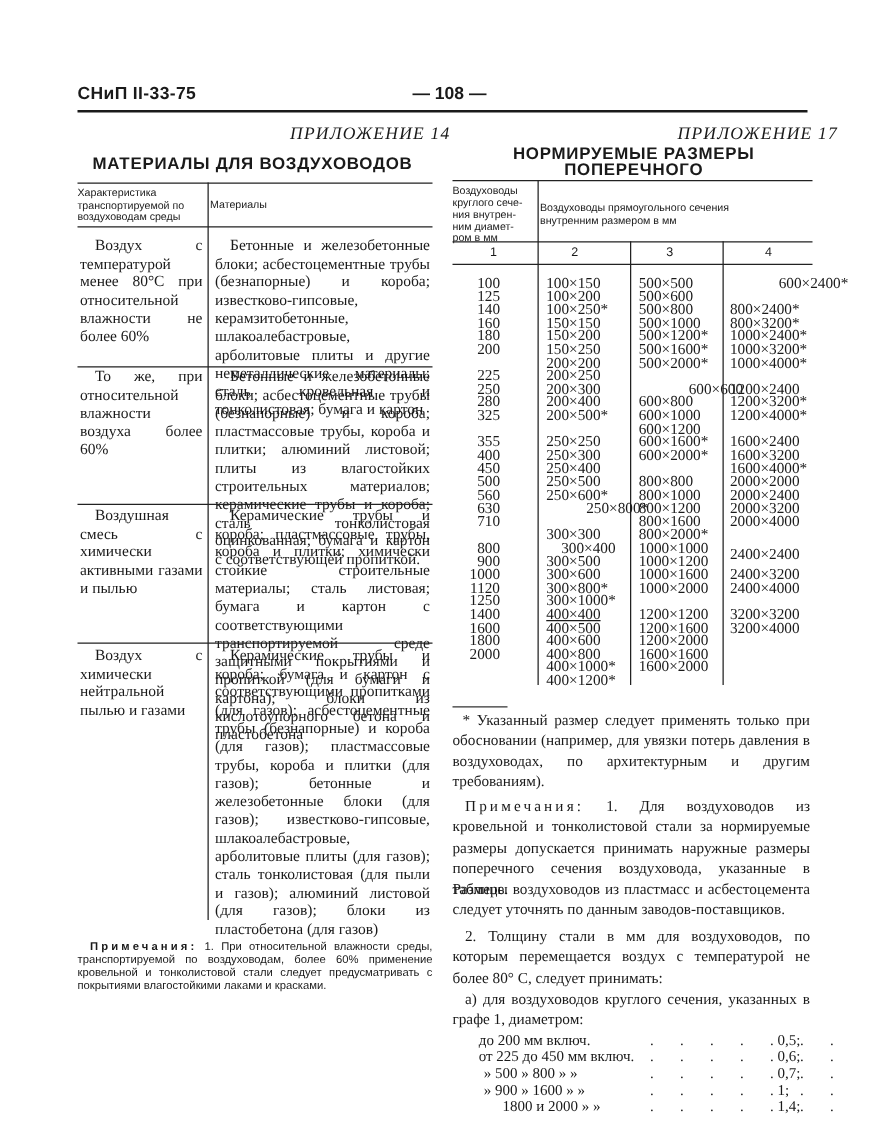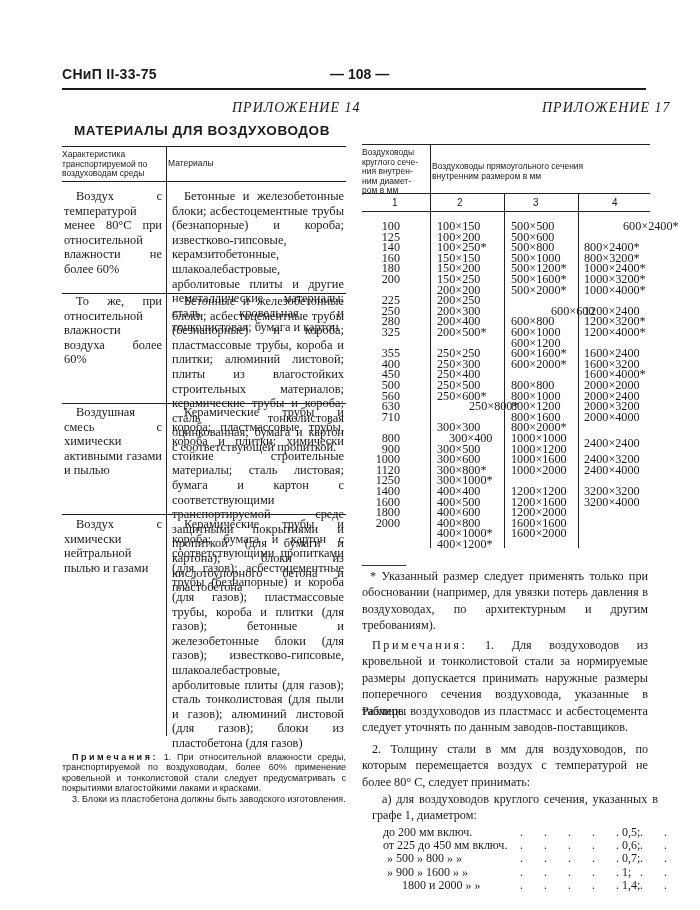--- a/index.html
+++ b/index.html
@@ -61,27 +61,27 @@
     <div class="cell" style="left:64px; top:405px; width:98px;"><span class="ind"></span><span>Воздушная смесь с химически активными газами и пылью</span></div>
     <div class="cell" style="left:172px; top:405px; width:172px;"><span class="ind"></span><span>Керамические трубы и короба; пластмассовые трубы, короба и плитки; химически стойкие строительные материалы; сталь листовая; бумага и картон с соответствующими транспортируемой среде защитными покрытиями и пропиткой (для бумаги и картона); блоки из кислотоупорного бетона и пластобетона</span></div>
     <div class="hline" style="left:62px; top:514px; width:284px;"></div>
 
     <div class="cell" style="left:64px; top:517px; width:98px;"><span class="ind"></span><span>Воздух с химически нейтральной пылью и газами</span></div>
     <div class="cell" style="left:172px; top:517px; width:172px;"><span class="ind"></span><span>Керамические трубы и короба; бумага и картон с соответствующими пропитками (для газов); асбестоцементные трубы (безнапорные) и короба (для газов); пластмассовые трубы, короба и плитки (для газов); бетонные и железобетонные блоки (для газов); известково-гипсовые, шлакоалебастровые, арболитовые плиты (для газов); сталь тонколистовая (для пыли и газов); алюминий листовой (для газов); блоки из пластобетона (для газов)</span></div>
   </div>
 
   <div class="abs note-l" style="left:62px; top:752px; width:284px;">
     <div><span class="ind" style="display:inline-block;width:10px;"></span><b class="spaced">Примечания:</b> <span>1. При относительной влажности среды, транспортируемой по воздуховодам, более 60% применение кровельной и тонколистовой стали следует предусматривать с покрытиями влагостойкими лаками и красками.</span></div>
-    <div><span style="display:inline-block;width:10px;"></span><span>3. Блоки из пластобетона должны быть заводского изготовления.</span></div>
   </div>
 </section>
 
 <section>
   <div class="abs appendix" style="left:542px; top:100px;">ПРИЛОЖЕНИЕ 17</div>
   <div class="abs title" style="left:362px; top:116px; width:290px;">
+    <div>НОРМИРУЕМЫЕ РАЗМЕРЫ ПОПЕРЕЧНОГО</div>
   </div>
 
   <div>
     <div class="hline" style="left:362px; top:144px; width:288px;"></div>
     <div class="abs hdr-small" style="left:362px; top:148px; width:68px;">
       <div>Воздуховоды</div>
       <div>круглого сече-</div>
       <div>ния внутрен-</div>
       <div>ним диамет-</div>
       <div>ром в мм</div>
@@ -146,21 +146,21 @@
         <div class="num" style="left: 437px; top: 369.4px;">250×400</div>
         <div class="num" style="left: 437px; top: 380px;">250×500</div>
         <div class="num" style="left: 437px; top: 390.6px;">250×600*</div>
         <div class="num" style="left: 437px; top: 401.2px; margin-left: 32px;">250×800*</div>
         <div class="num" style="left: 437px; top: 422.4px;">300×300</div>
         <div class="num" style="left: 437px; top: 433px; margin-left: 12px;">300×400</div>
         <div class="num" style="left: 437px; top: 443.6px;">300×500</div>
         <div class="num" style="left: 437px; top: 454.2px;">300×600</div>
         <div class="num" style="left: 437px; top: 464.8px;">300×800*</div>
         <div class="num" style="left: 437px; top: 475.4px;">300×1000*</div>
-        <div class="num" style="left: 437px; top: 486px;">400×400</div>
+        <div class="num" style="left: 437px; top: 486px; text-decoration: underline;">400×400</div>
         <div class="num" style="left: 437px; top: 496.6px;">400×500</div>
         <div class="num" style="left: 437px; top: 507.2px;">400×600</div>
         <div class="num" style="left: 437px; top: 517.8px;">400×800</div>
         <div class="num" style="left: 437px; top: 528.4px;">400×1000*</div>
         <div class="num" style="left: 437px; top: 539px;">400×1200*</div>
       </div>
     <div id="col3">
         <div class="num" style="left: 511px; top: 221px;">500×500</div>
         <div class="num" style="left: 511px; top: 231.6px;">500×600</div>
         <div class="num" style="left: 511px; top: 242.2px;">500×800</div>
@@ -213,21 +213,21 @@
         <div class="num" style="left: 584px; top: 496.6px;">3200×4000</div>
       </div>
   </div>
 
   <div class="hline thin" style="left:362px; top:565px; width:44px;"></div>
   <div class="para" style="left:362px; top:568px; width:286px; line-height:16.4px;"><span style="display:inline-block;width:8px;"></span><span>* Указанный размер следует применять только при обосновании (например, для увязки потерь давления в воздуховодах, по архитектурным и другим требованиям).</span></div>
 
   <div class="para" style="left:362px; top:637px; width:286px; line-height:16.4px;"><span style="display:inline-block;width:10px;"></span><span class="spaced">Примечания:</span> <span>1. Для воздуховодов из кровельной и тонколистовой стали за нормируемые размеры допускается принимать наружные размеры поперечного сечения воздуховода, указанные в таблице.</span></div>
   <div class="para" style="left:362px; top:703px; width:286px; line-height:16.4px;">Размеры воздуховодов из пластмасс и асбестоцемента следует уточнять по данным заводов-поставщиков.</div>
   <div class="para" style="left:362px; top:741px; width:286px; line-height:16.4px;"><span style="display:inline-block;width:10px;"></span><span>2. Толщину стали в мм для воздуховодов, по которым перемещается воздух с температурой не более 80° С, следует принимать:</span></div>
-  <div class="para" style="left:372px; top:791px; width:286px; line-height:16.4px;"><span style="display:inline-block;width:10px;"></span><span>а) для воздуховодов круглого сечения, указанных в графе 1, диаметром:</span></div>
+  <div class="para" style="left:362px; top:791px; width:286px; line-height:16.4px;"><span style="display:inline-block;width:10px;"></span><span>а) для воздуховодов круглого сечения, указанных в графе 1, диаметром:</span></div>
 
   <div id="thickness">
       <div class="leader-row" style="left: 383px; top: 824px;">до 200 мм включ.</div>
       <div class="leader-row dots" style="left: 520px; top: 824px;">. . . . . . .</div>
       <div class="leader-row" style="left: 622px; top: 824px;">0,5;</div>
       <div class="leader-row" style="left: 383px; top: 837.2px;">от 225 до 450 мм включ.</div>
       <div class="leader-row dots" style="left: 520px; top: 837.2px;">. . . . . . .</div>
       <div class="leader-row" style="left: 622px; top: 837.2px;">0,6;</div>
       <div class="leader-row" style="left: 387px; top: 850.4px;">» 500 » 800 » »</div>
       <div class="leader-row dots" style="left: 520px; top: 850.4px;">. . . . . . .</div>

